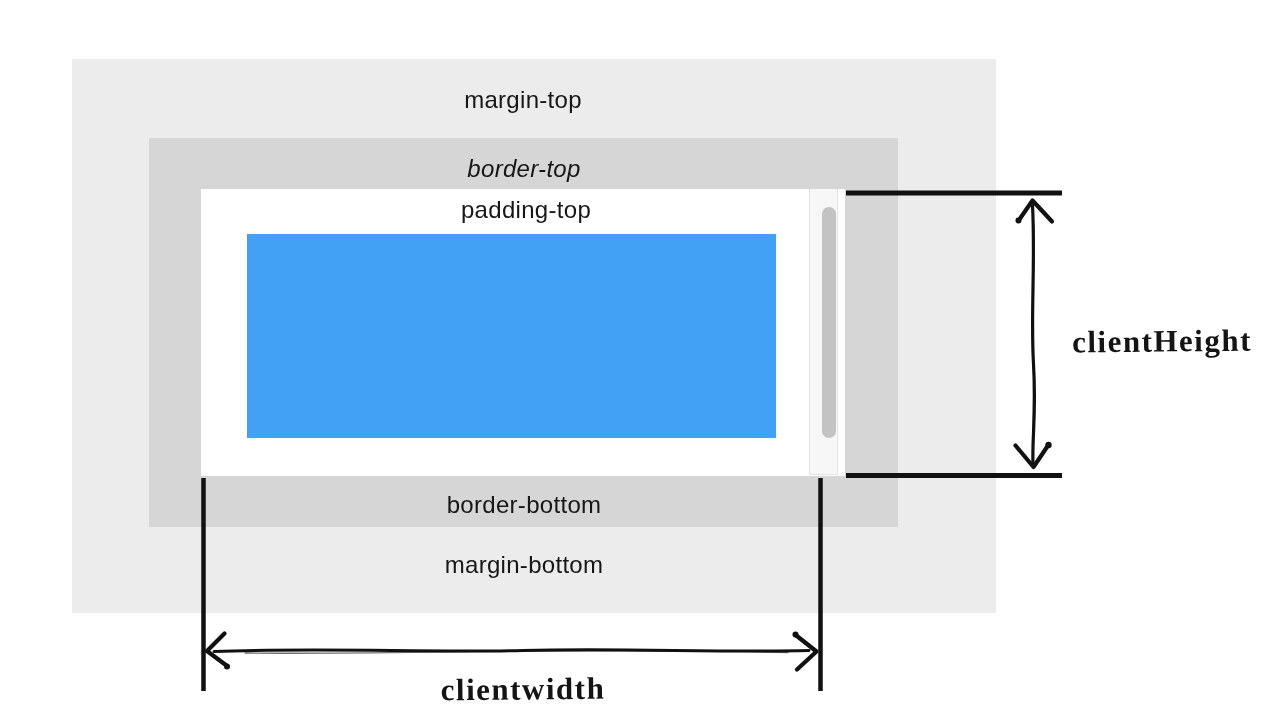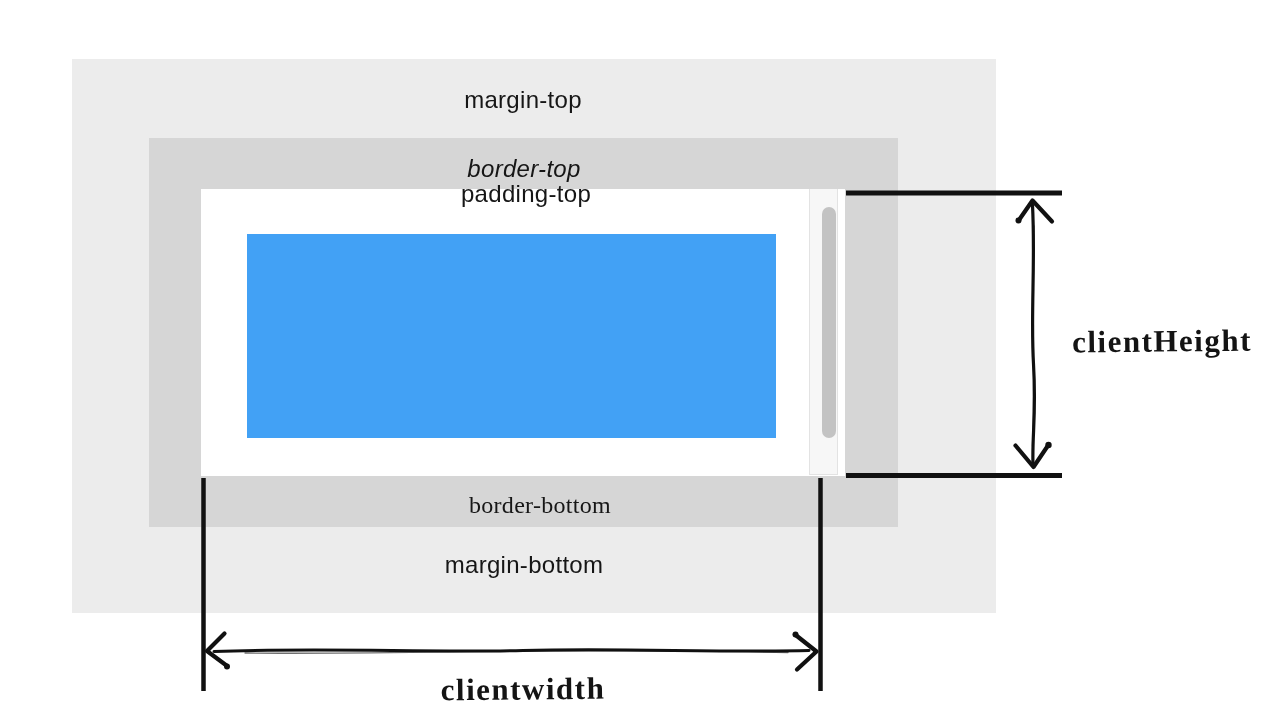--- a/index.html
+++ b/index.html
@@ -43,22 +43,22 @@
     position: absolute;
     transform: translate(-50%, -50%);
     font-size: 24px;
     line-height: 1;
     color: #161616;
     letter-spacing: 0.3px;
     white-space: nowrap;
   }
   .lbl-margin-top    { left: 523px; top: 86px;  }
   .lbl-border-top    { left: 524px; top: 155px; font-style: italic; }
-  .lbl-padding-top   { left: 526px; top: 180px; text-align: right; }
-  .lbl-border-bottom { left: 540px; top: 491px; font-family: Liberation Serif, serif; }
+  .lbl-padding-top   { left: 526px; top: 196px; text-align: right; }
+  .lbl-border-bottom { left: 524px; top: 491px; }
   .lbl-margin-bottom { left: 524px; top: 551px; text-align: center; }
 
   
   .hand-label {
     position: absolute;
     transform: translate(-50%, -50%) rotate(-0.6deg);
     font-family: cursive;
     font-size: 31px;
     font-weight: 700;
     letter-spacing: 1.5px;

